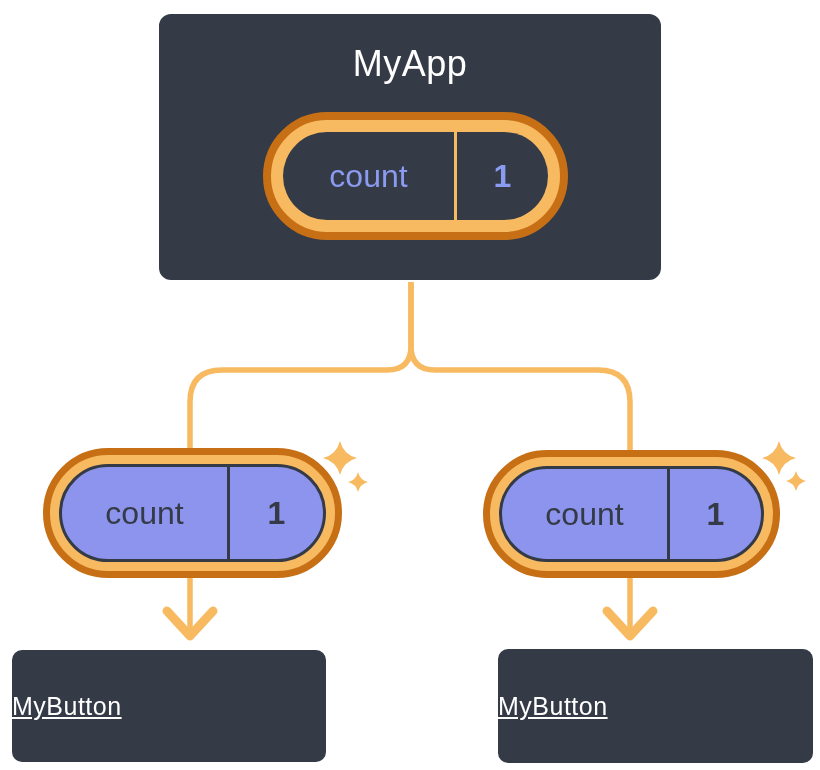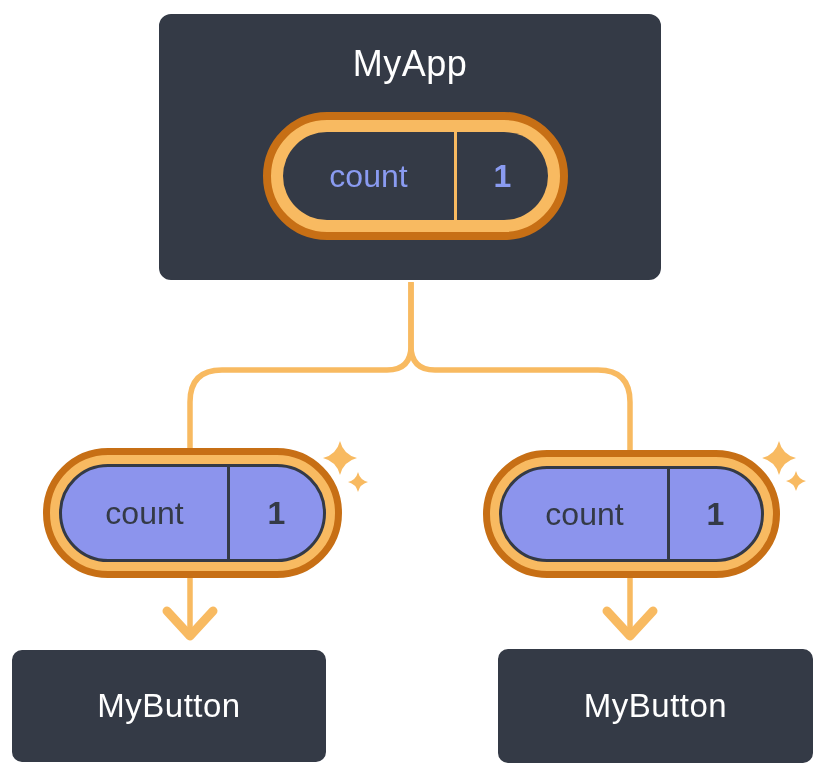--- a/index.html
+++ b/index.html
@@ -30,22 +30,22 @@
     background:var(--node-fill);
     border:2px solid var(--node-border);
     color:var(--node-text);
   }
   .node-app{
     left:157px;top:12px;width:506px;height:270px;border-radius:14px;
     text-align:center;padding-top:28px;
   }
   .node-title{font-size:36px;font-weight:500;line-height:1.2;letter-spacing:.5px;}
   .node-button{
-    border-radius:12px;display:flex;align-items:center;justify-content:center;
-    font-size:33px;font-weight:500;letter-spacing:.5px;
+    border-radius:12px;display:flex;align-items:center;
+    font-size:25px;font-weight:500;letter-spacing:.5px;text-decoration:underline;
   }
   .node-button.left{left:10px;top:648px;width:318px;height:116px;}
   .node-button.right{left:496px;top:647px;width:319px;height:118px;}
 
   .pill{
     position:absolute;z-index:3;box-sizing:border-box;border-radius:999px;
     background:var(--ring-inner);
     border:8px solid var(--ring-outer);
     padding:12px;
     text-align:center;

